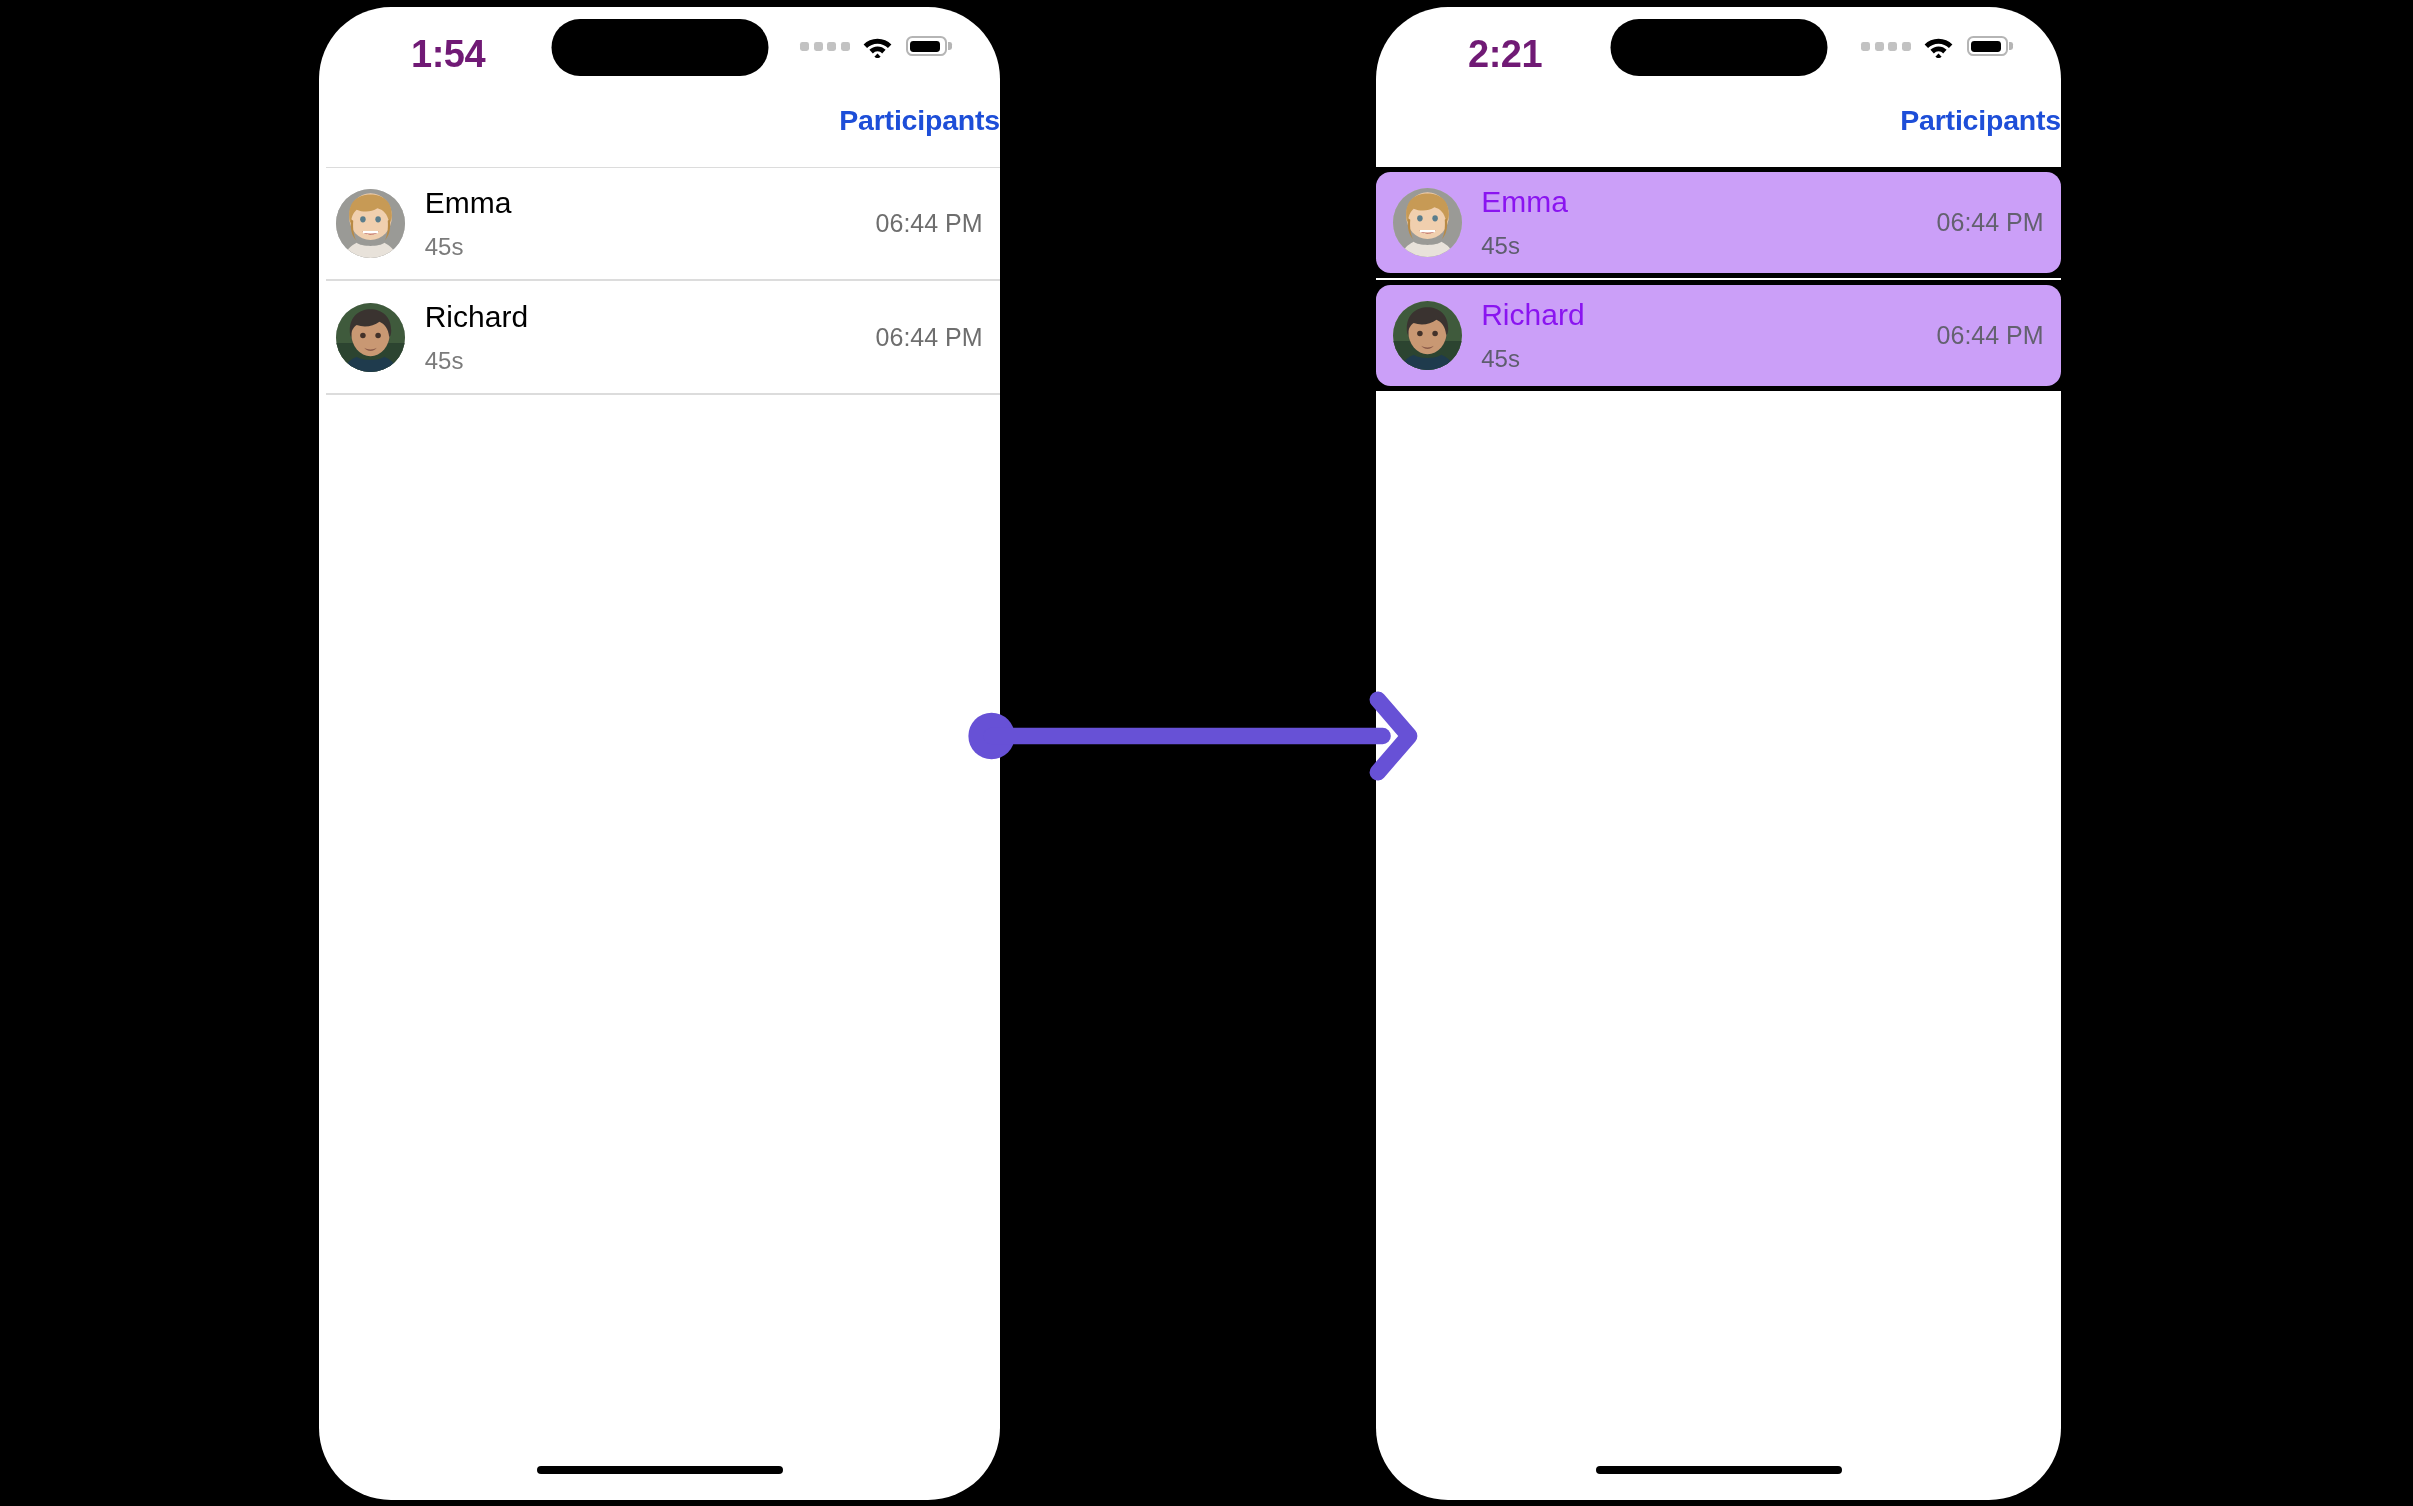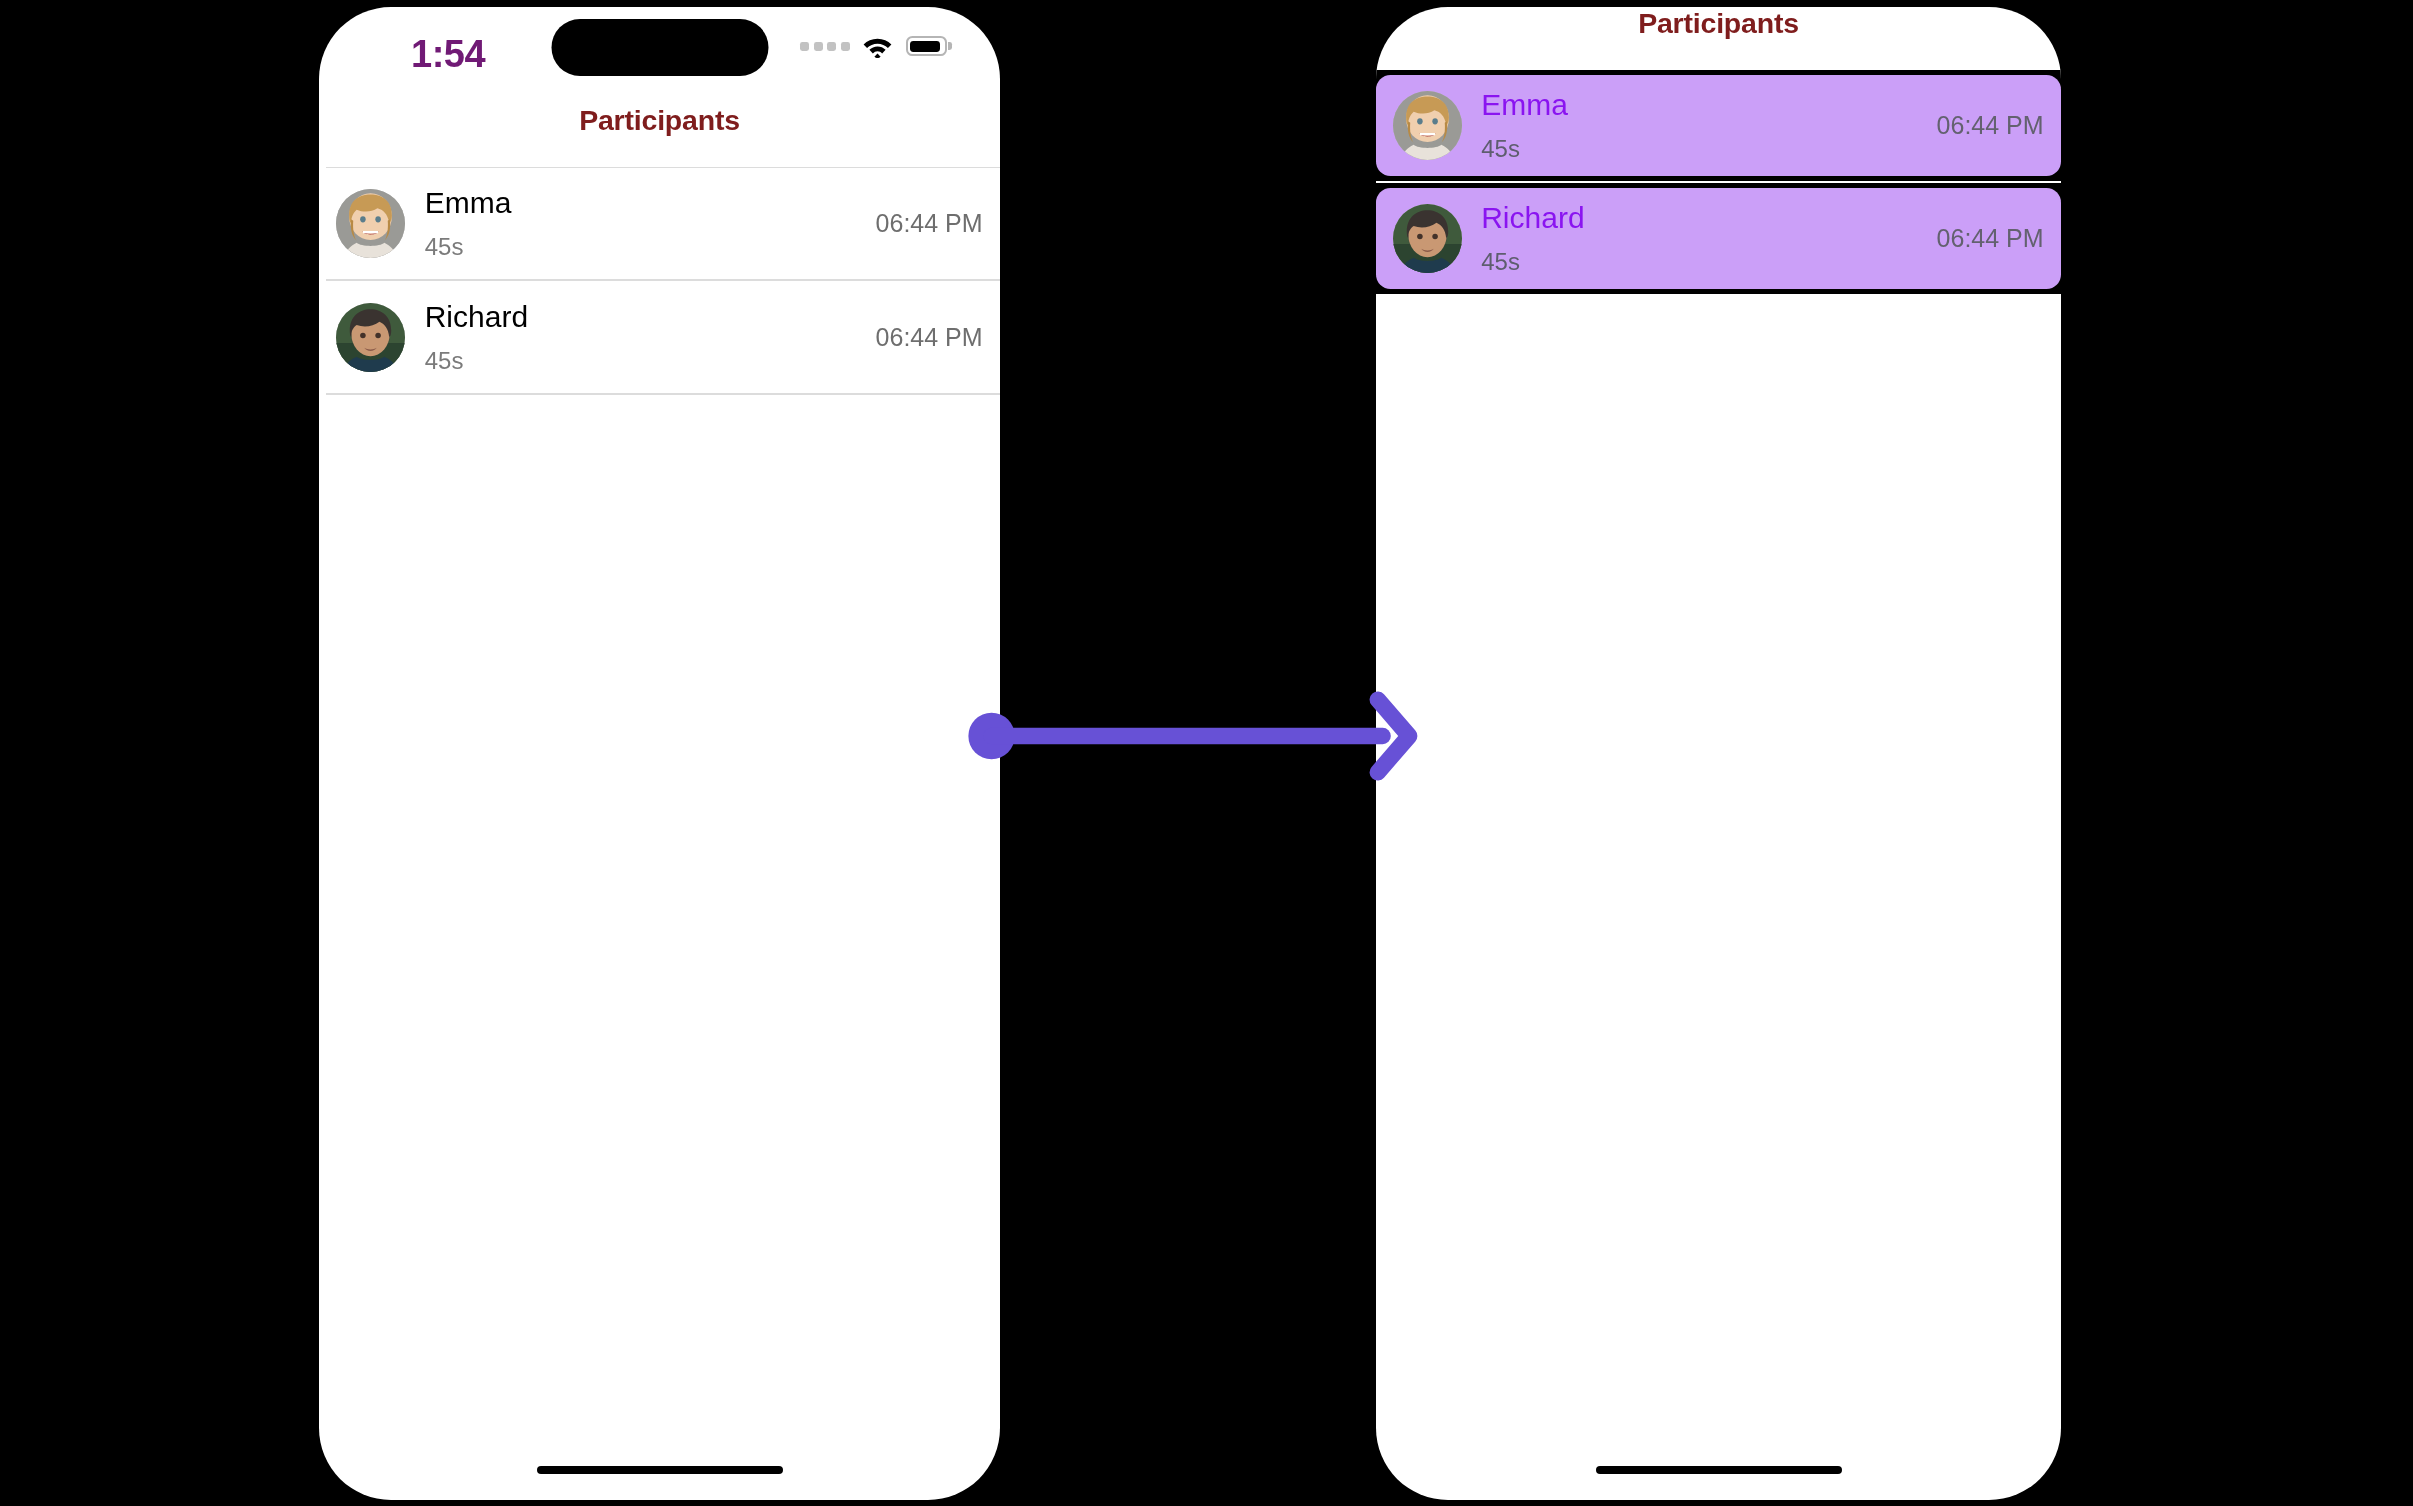--- a/index.html
+++ b/index.html
@@ -78,24 +78,24 @@
     position:absolute;
     right:-7.2px; top:50%;
     transform:translateY(-50%);
     width:4.3px; height:8.2px;
     background:#b5b5b5;
     border-radius:0 2.4px 2.4px 0;
   }
 
   
   .nav-title {
-    text-align:center;
+    text-align:right;
     font-size:28.5px;
     font-weight:700;
-    color:#7f1d1d;
+    color:#1d4ed8;
     letter-spacing:-0.2px;
     padding-bottom:30px;
   }
 
   
   .list { width:100%; }
   .row {
     position:relative;
     display:flex;
     align-items:center;
@@ -273,20 +273,43 @@
         <div class="sep-bottom"></div>
       </div>
 
     </div>
 
     <div class="home-indicator"></div>
   </div>
 
   <div class="phone right">
 
+    <div class="statusbar">
+      <div class="clock">2:21</div>
+      <div class="dynamic-island"></div>
+      <div class="status-right">
+        <span class="signal-dots">
+            <i></i>
+            <i></i>
+            <i></i>
+            <i></i>
+          </span>
+        <span>
+          <svg class="wifi-icon" viewBox="0 0 64 48">
+              <path d="M32 8C20.5 8 10.3 12.6 3 19.8l7.2 7.4C15.8 21.6 23.5 18 32 18s16.2 3.6 21.8 9.2l7.2-7.4C53.7 12.6 43.5 8 32 8z" fill="#000"></path>
+              <path d="M32 24c-6.6 0-12.6 2.7-16.9 7l7.2 7.4A13.7 13.7 0 0132 34c3.8 0 7.2 1.5 9.7 4.4l7.2-7.4A23.6 23.6 0 0032 24z" fill="#000"></path>
+              <path d="M32 38.5l-6.5 6.7c1.8 1.8 4.1 2.8 6.5 2.8s4.7-1 6.5-2.8L32 38.5z" fill="#000"></path>
+            </svg>
+        </span>
+        <span class="battery">
+          <span class="fill"></span>
+            <span class="nub"></span>
+        </span>
+      </div>
+    </div>
 
     <div class="nav-title">Participants</div>
 
     <div class="list hl-list">
 
       <div class="hl-outer">
         <div class="hl-inner">
           <div class="avatar">
             <svg viewBox="0 0 100 100">
                 <rect width="100" height="100" fill="#9a9a96"></rect>

